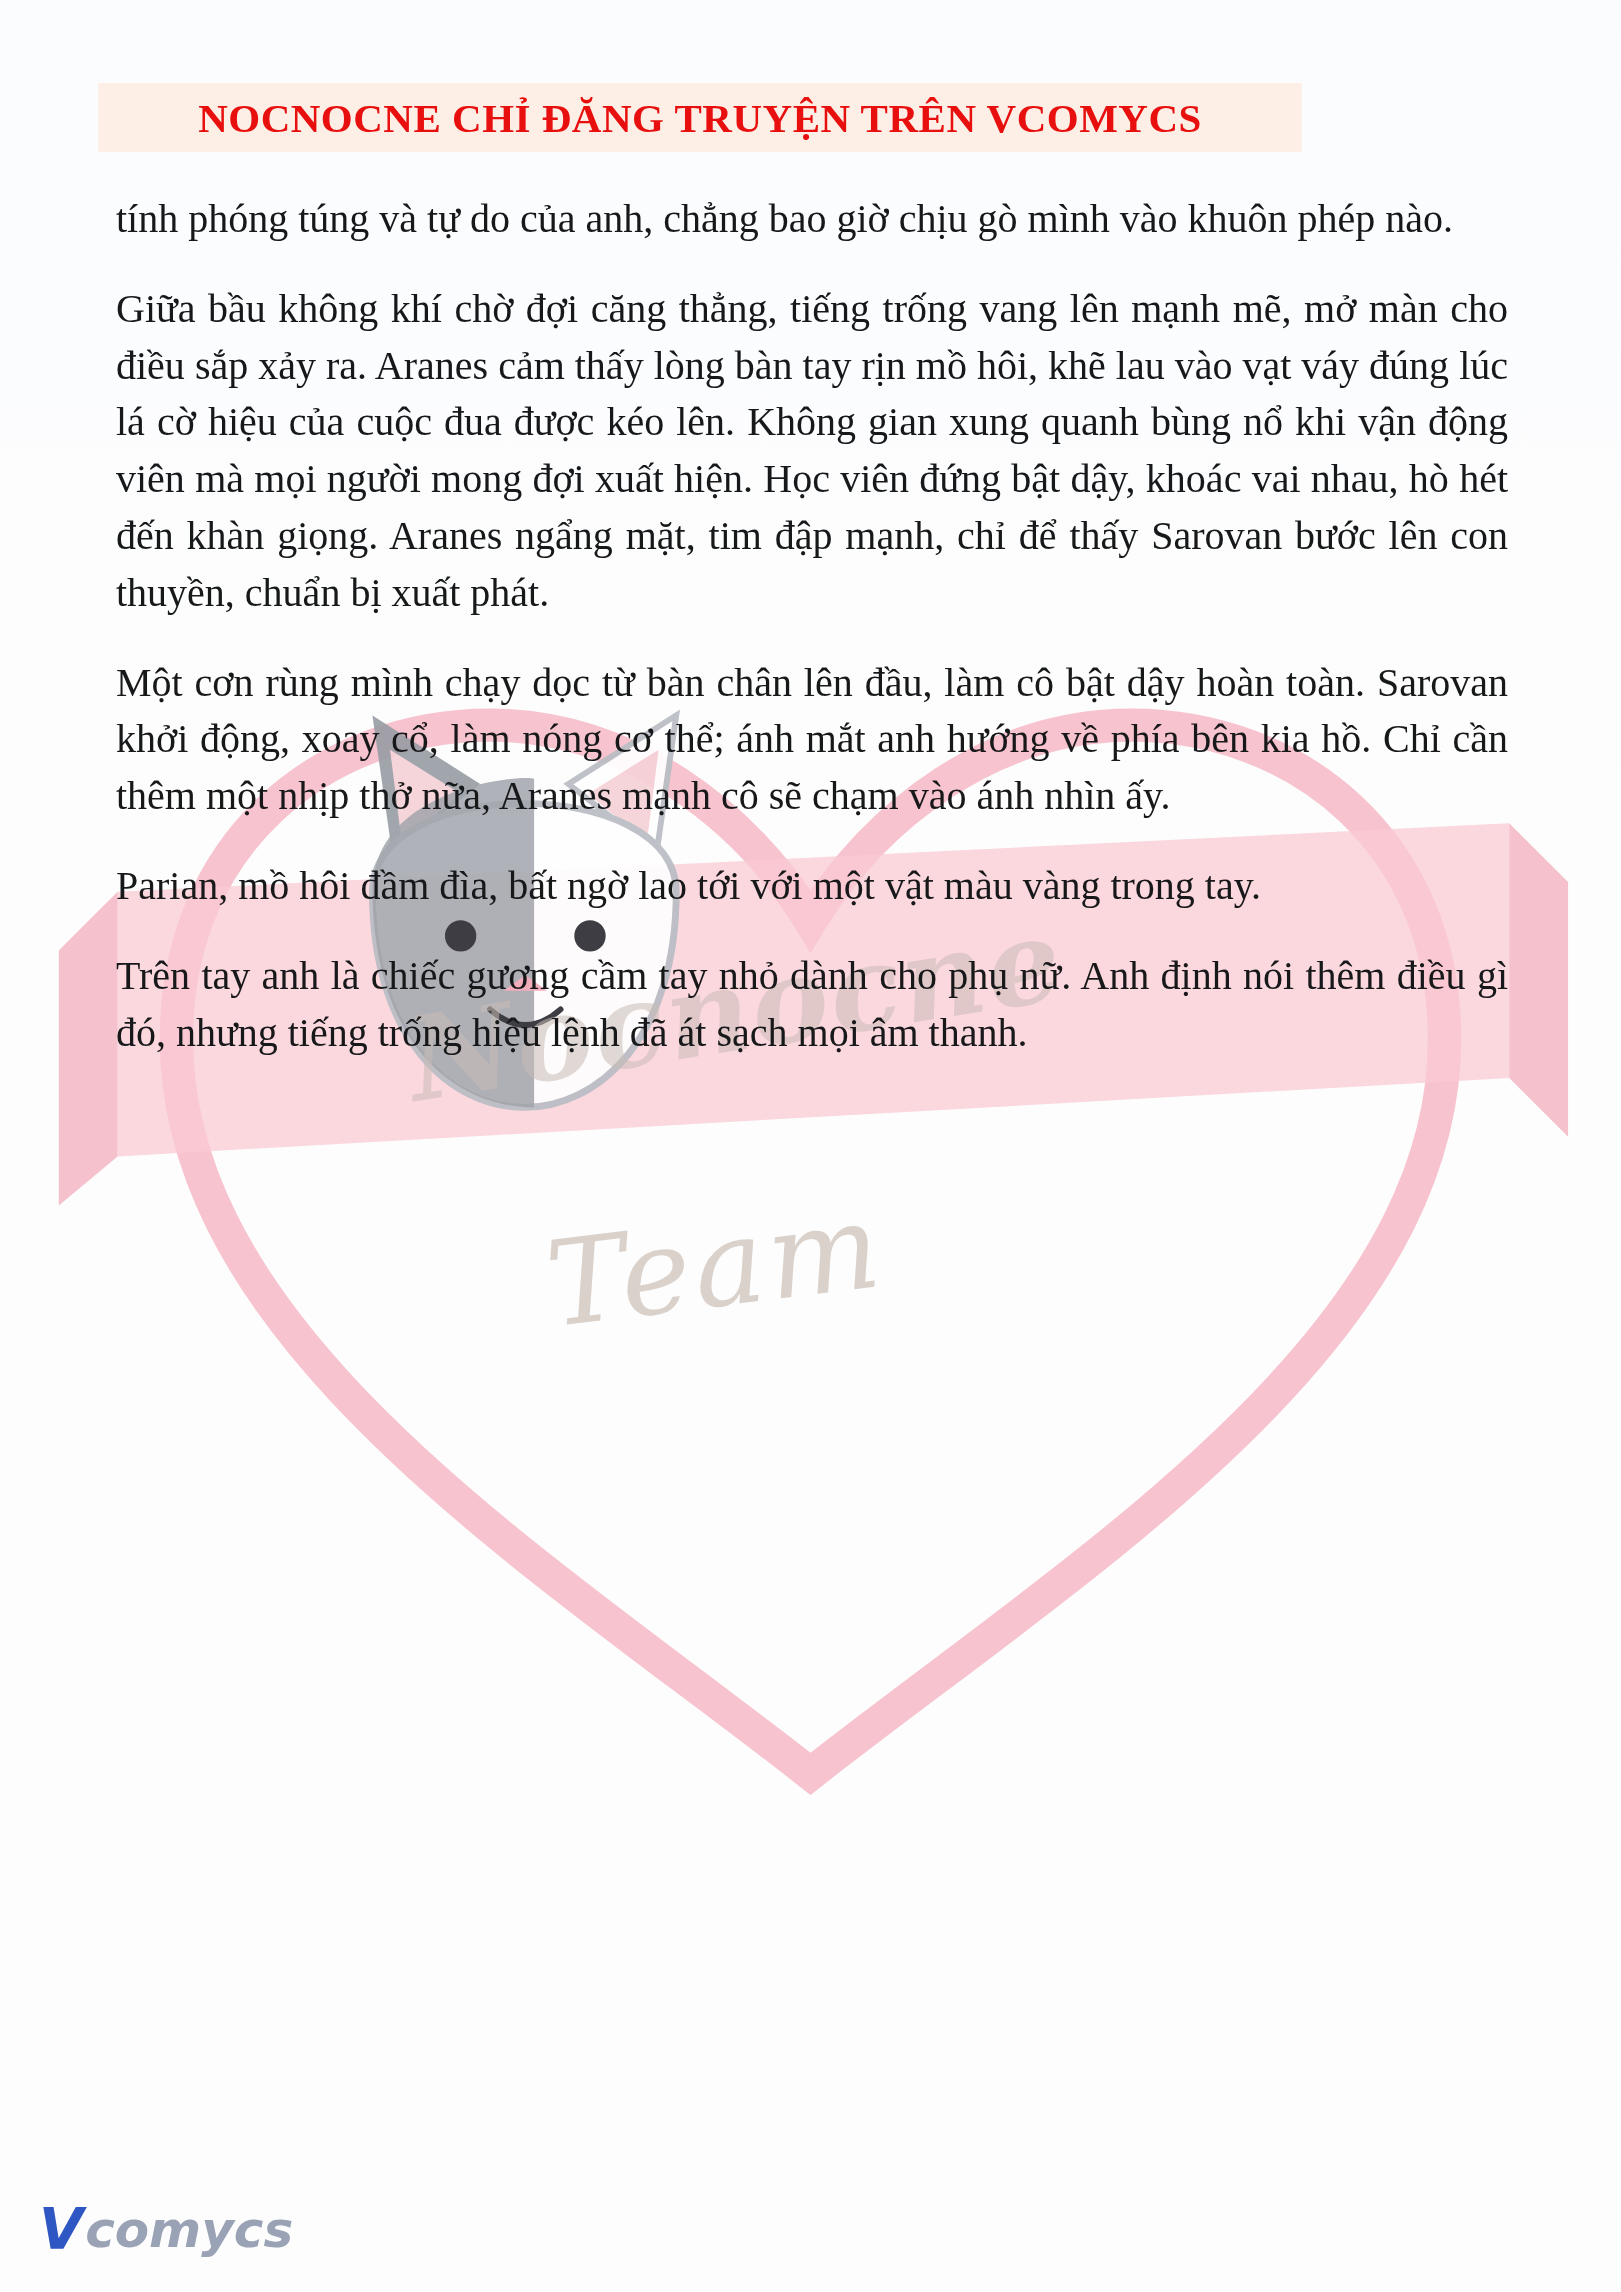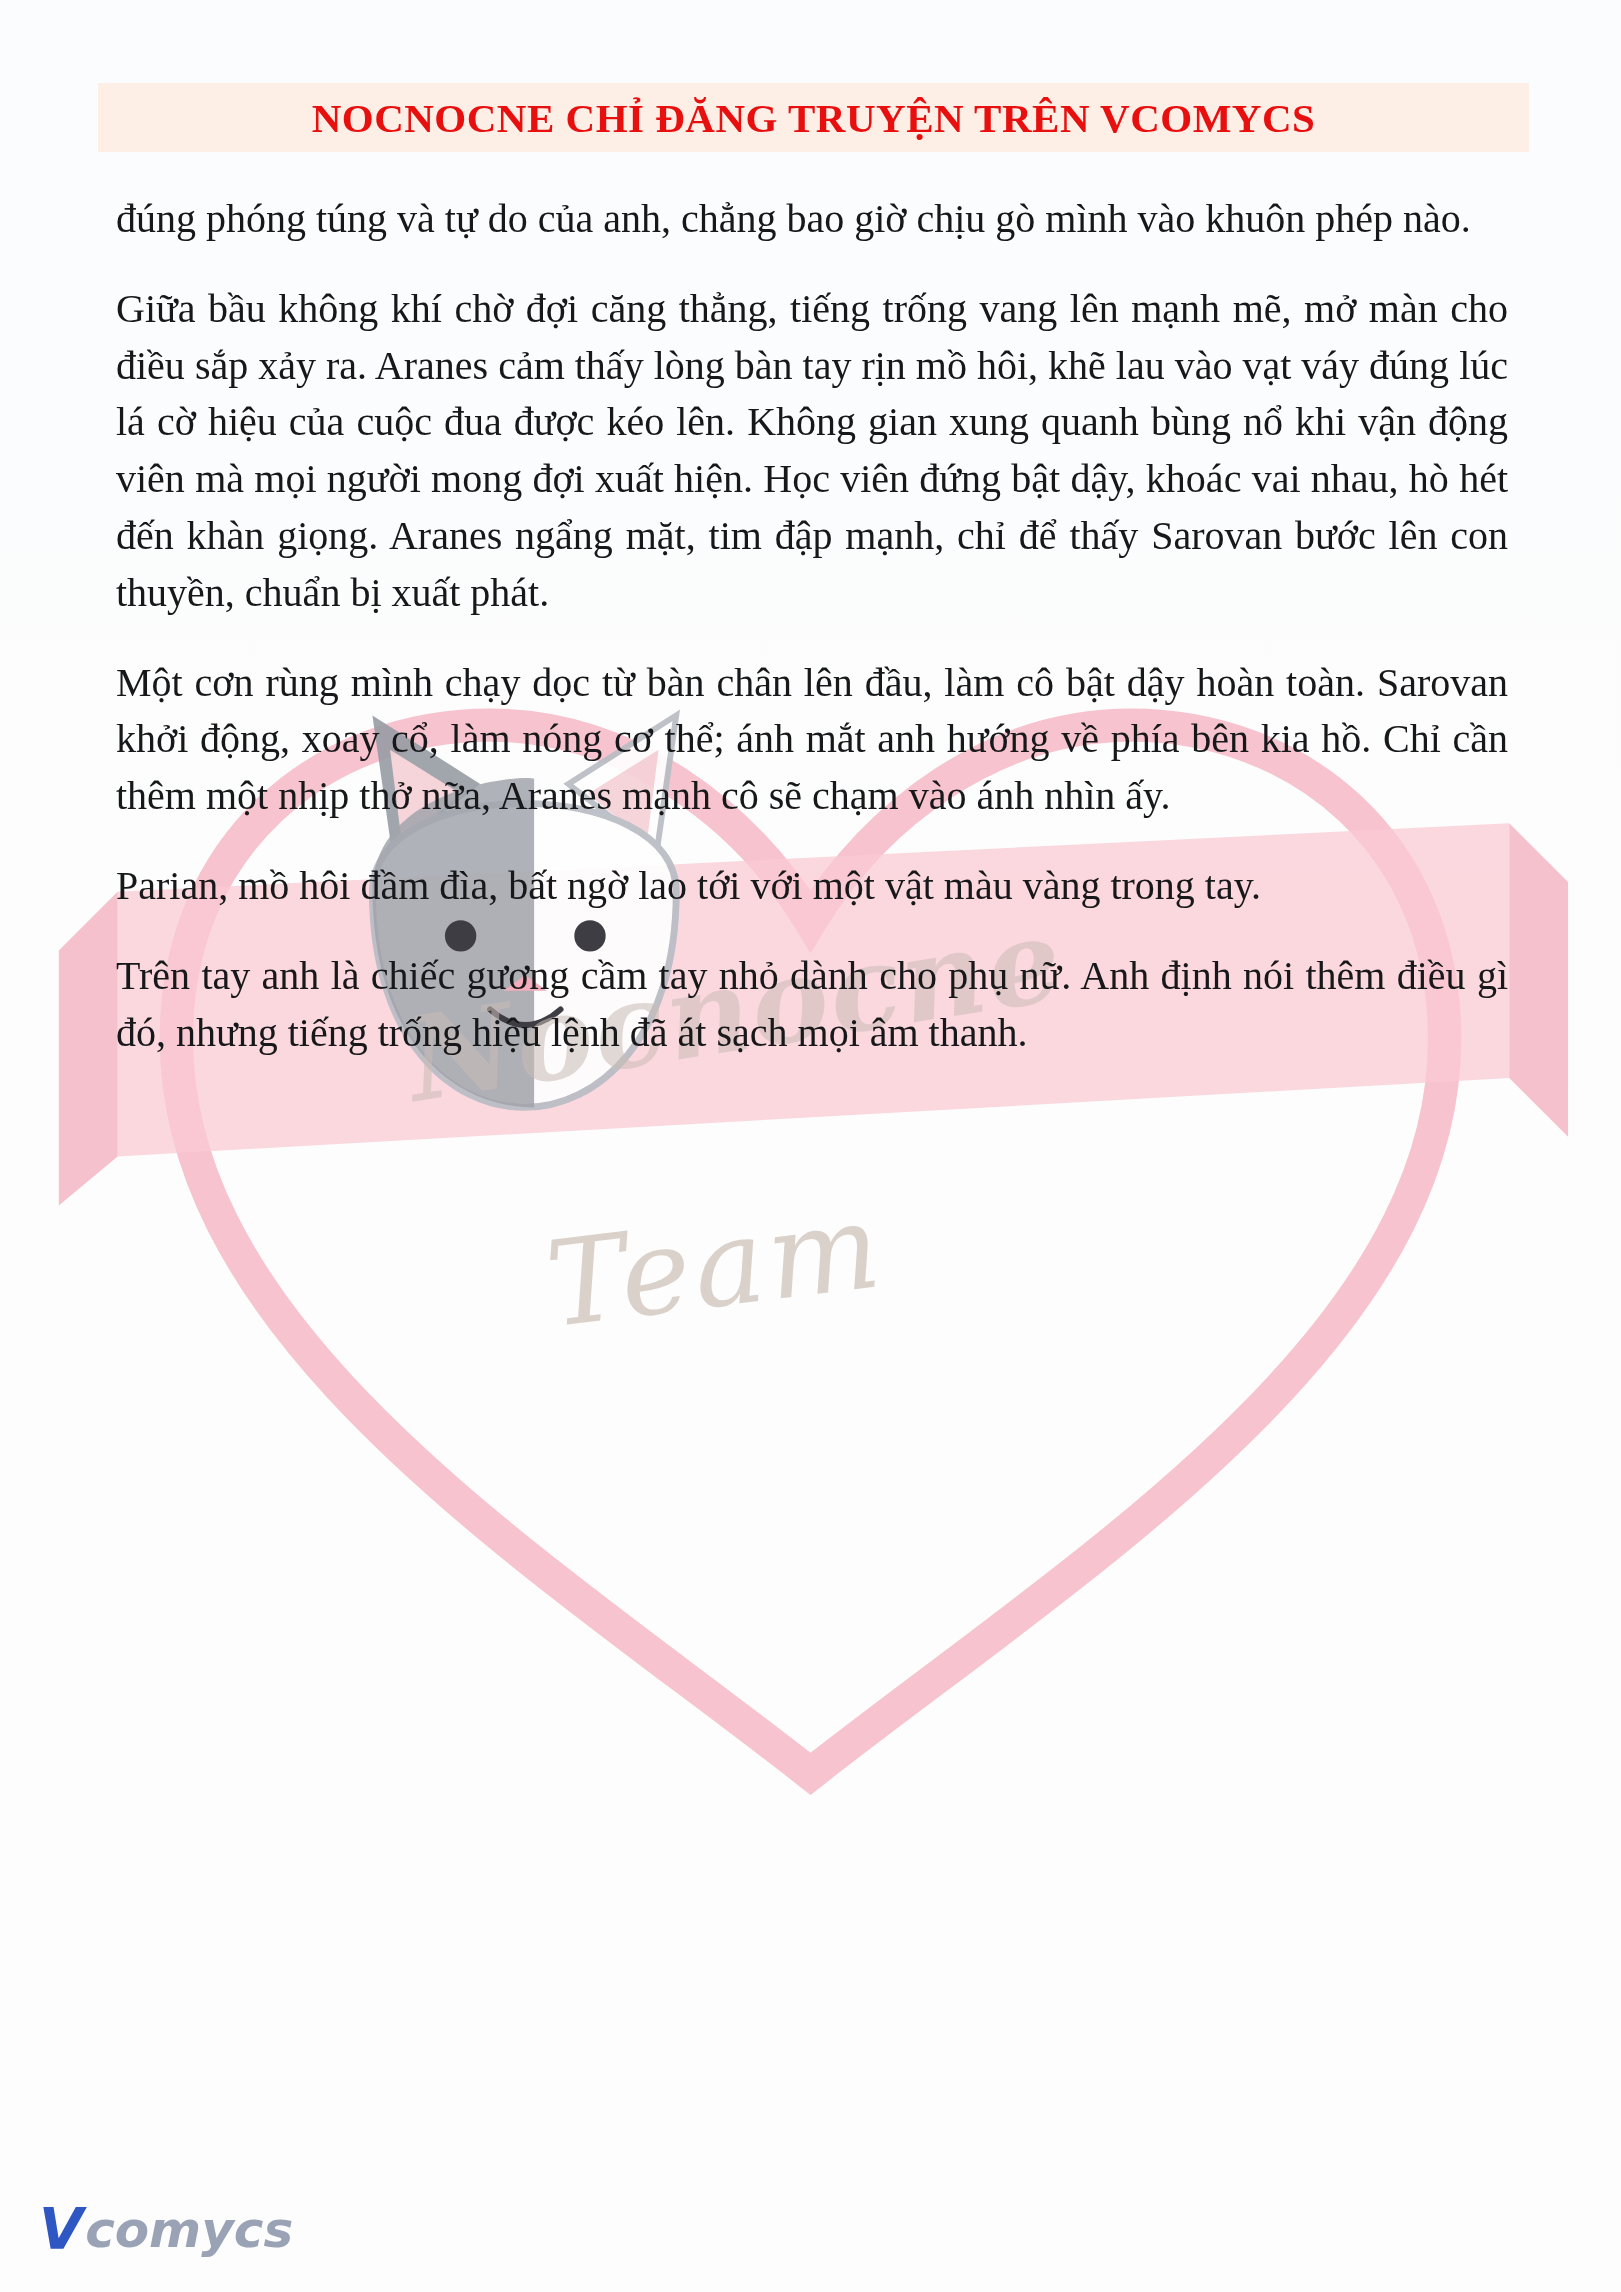--- a/index.html
+++ b/index.html
@@ -68,21 +68,21 @@
     transform: rotate(-9deg);
     pointer-events: none;
     letter-spacing: 2px;
   }
 
   
   .banner {
     position: absolute;
     left: 98px;
     top: 83px;
-    width: 1431px;
+    width: 1204px;
     height: 69px;
     background: #fdeee6;
     display: flex;
     align-items: center;
     justify-content: center;
   }
   .banner-text {
     color: #e8100f;
     font-family: "Liberation Serif", serif;
     font-weight: bold;
@@ -168,21 +168,21 @@
     </svg>
   </div>
   <div class="wm-noc">Nocnocne</div>
   <div class="wm-team">Team</div>
 
   <div class="banner">
     <span class="banner-text">NOCNOCNE CHỈ ĐĂNG TRUYỆN TRÊN VCOMYCS</span>
   </div>
 
   <div class="content">
-    <p class="para">đúng phóng túng và tự do của anh, chẳng bao giờ chịu gò mình vào khuôn phép nào.</p>
+    <p class="para">tính phóng túng và tự do của anh, chẳng bao giờ chịu gò mình vào khuôn phép nào.</p>
     <p class="para">Giữa bầu không khí chờ đợi căng thẳng, tiếng trống vang lên mạnh mẽ, mở màn cho điều sắp xảy ra. Aranes cảm thấy lòng bàn tay rịn mồ hôi, khẽ lau vào vạt váy đúng lúc lá cờ hiệu của cuộc đua được kéo lên. Không gian xung quanh bùng nổ khi vận động viên mà mọi người mong đợi xuất hiện. Học viên đứng bật dậy, khoác vai nhau, hò hét đến khàn giọng. Aranes ngẩng mặt, tim đập mạnh, chỉ để thấy Sarovan bước lên con thuyền, chuẩn bị xuất phát.</p>
     <p class="para">Một cơn rùng mình chạy dọc từ bàn chân lên đầu, làm cô bật dậy hoàn toàn. Sarovan khởi động, xoay cổ, làm nóng cơ thể; ánh mắt anh hướng về phía bên kia hồ. Chỉ cần thêm một nhịp thở nữa, Aranes mạnh cô sẽ chạm vào ánh nhìn ấy.</p>
     <p class="para">Parian, mồ hôi đầm đìa, bất ngờ lao tới với một vật màu vàng trong tay.</p>
     <p class="para">Trên tay anh là chiếc gương cầm tay nhỏ dành cho phụ nữ. Anh định nói thêm điều gì đó, nhưng tiếng trống hiệu lệnh đã át sạch mọi âm thanh.</p>
   </div>
 
   <div class="footer-logo">
     <span class="logo-v">V</span>
     <span class="logo-rest">comycs</span>
   </div>

